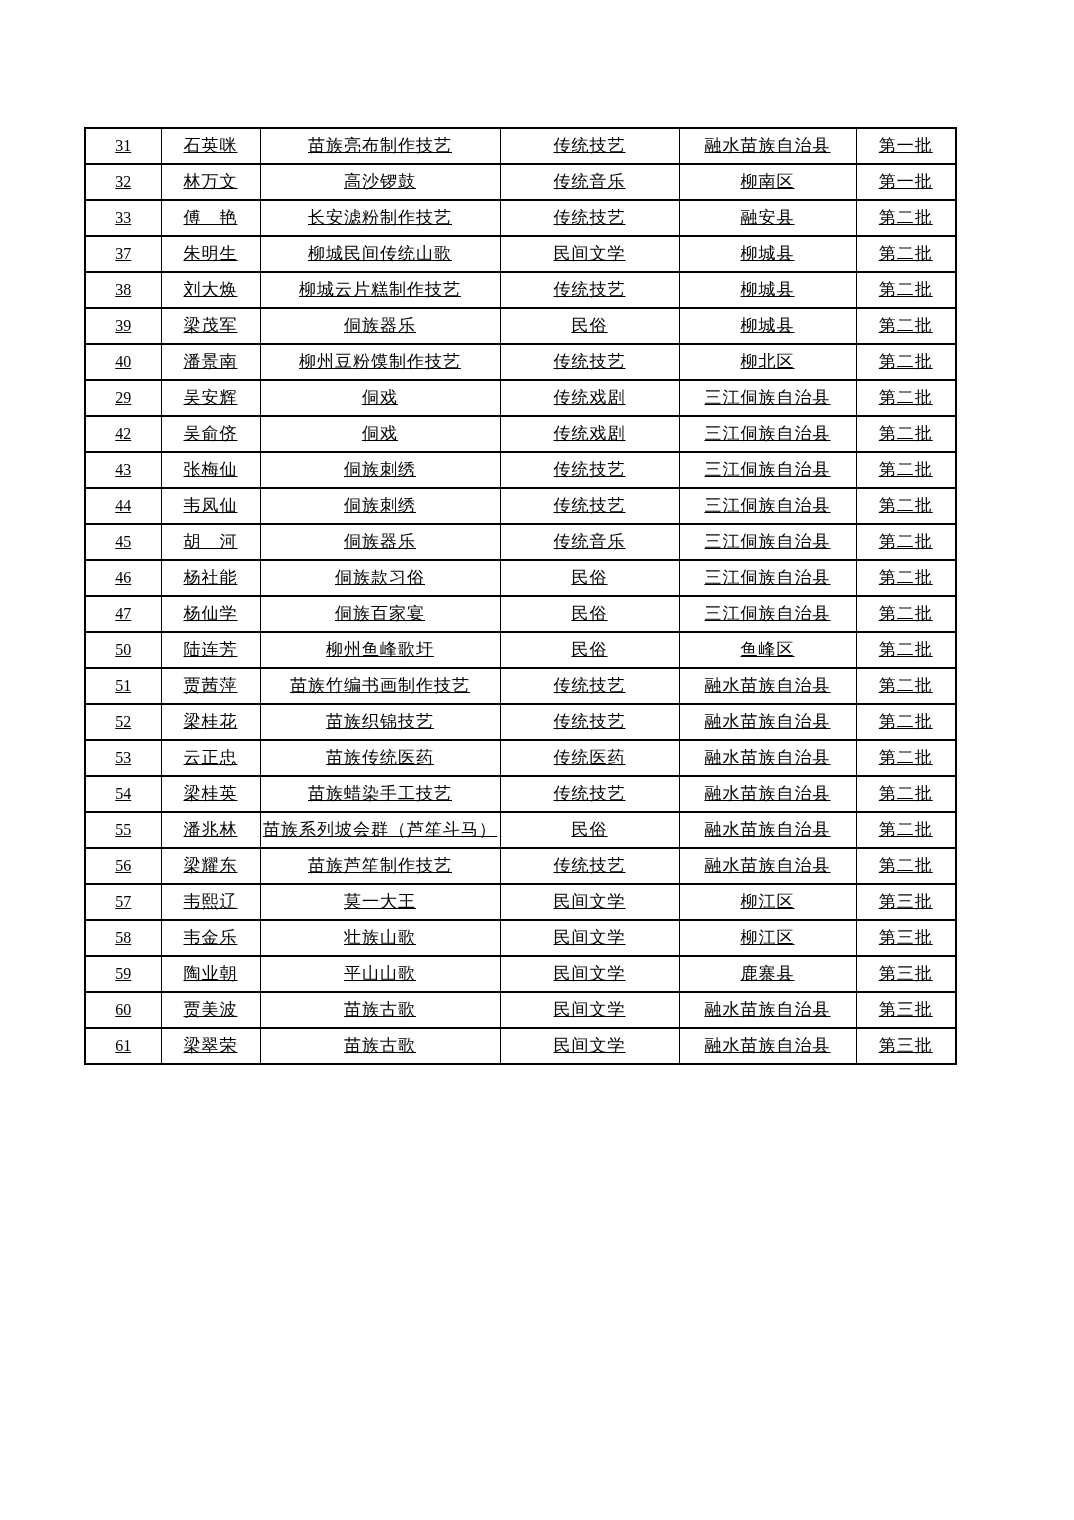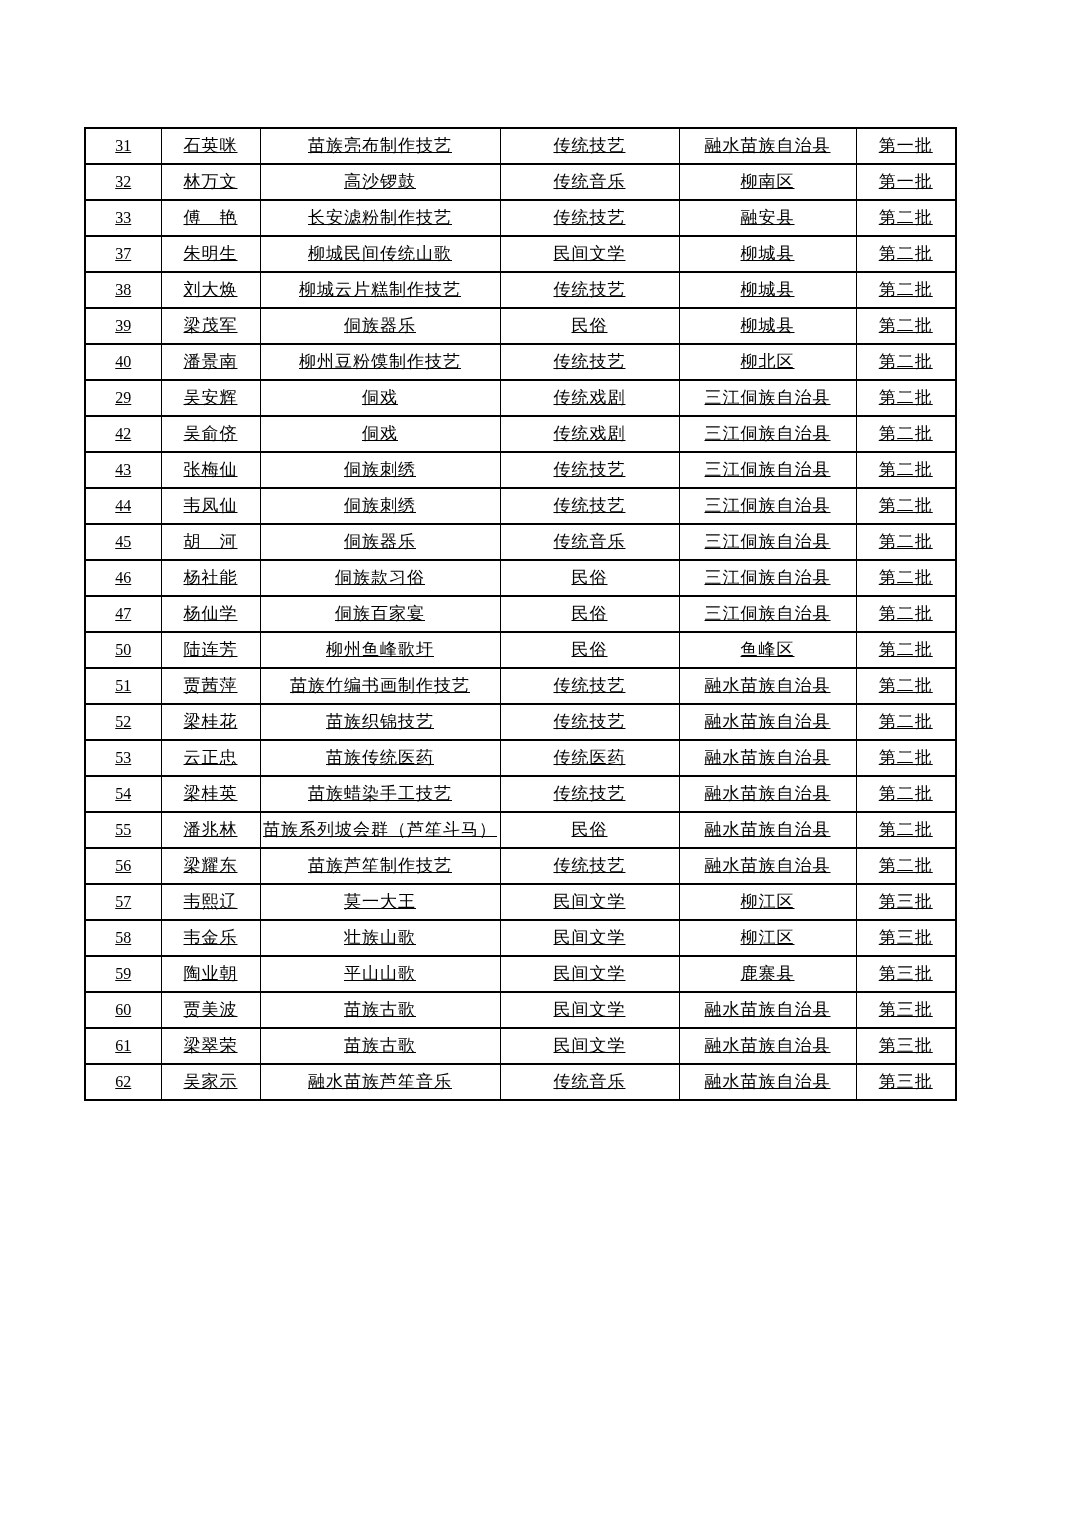--- a/index.html
+++ b/index.html
@@ -581,34 +581,14 @@
         <td data-name="cell-category">
           <span class="cell-text" data-name="cell-text-category">民间文学</span>
         </td>
         <td data-name="cell-region">
           <span class="cell-text" data-name="cell-text-region">融水苗族自治县</span>
         </td>
         <td data-name="cell-batch">
           <span class="cell-text" data-name="cell-text-batch">第三批</span>
         </td>
       </tr>
-      <tr data-name="table-row">
-        <td data-name="cell-no">
-          <span class="cell-text" data-name="cell-text-no">62</span>
-        </td>
-        <td data-name="cell-name">
-          <span class="cell-text" data-name="cell-text-name">吴家示</span>
-        </td>
-        <td data-name="cell-project">
-          <span class="cell-text" data-name="cell-text-project">融水苗族芦笙音乐</span>
-        </td>
-        <td data-name="cell-category">
-          <span class="cell-text" data-name="cell-text-category">传统音乐</span>
-        </td>
-        <td data-name="cell-region">
-          <span class="cell-text" data-name="cell-text-region">融水苗族自治县</span>
-        </td>
-        <td data-name="cell-batch">
-          <span class="cell-text" data-name="cell-text-batch">第三批</span>
-        </td>
-      </tr>
     </tbody>
 </table>
 
 </body></html>

